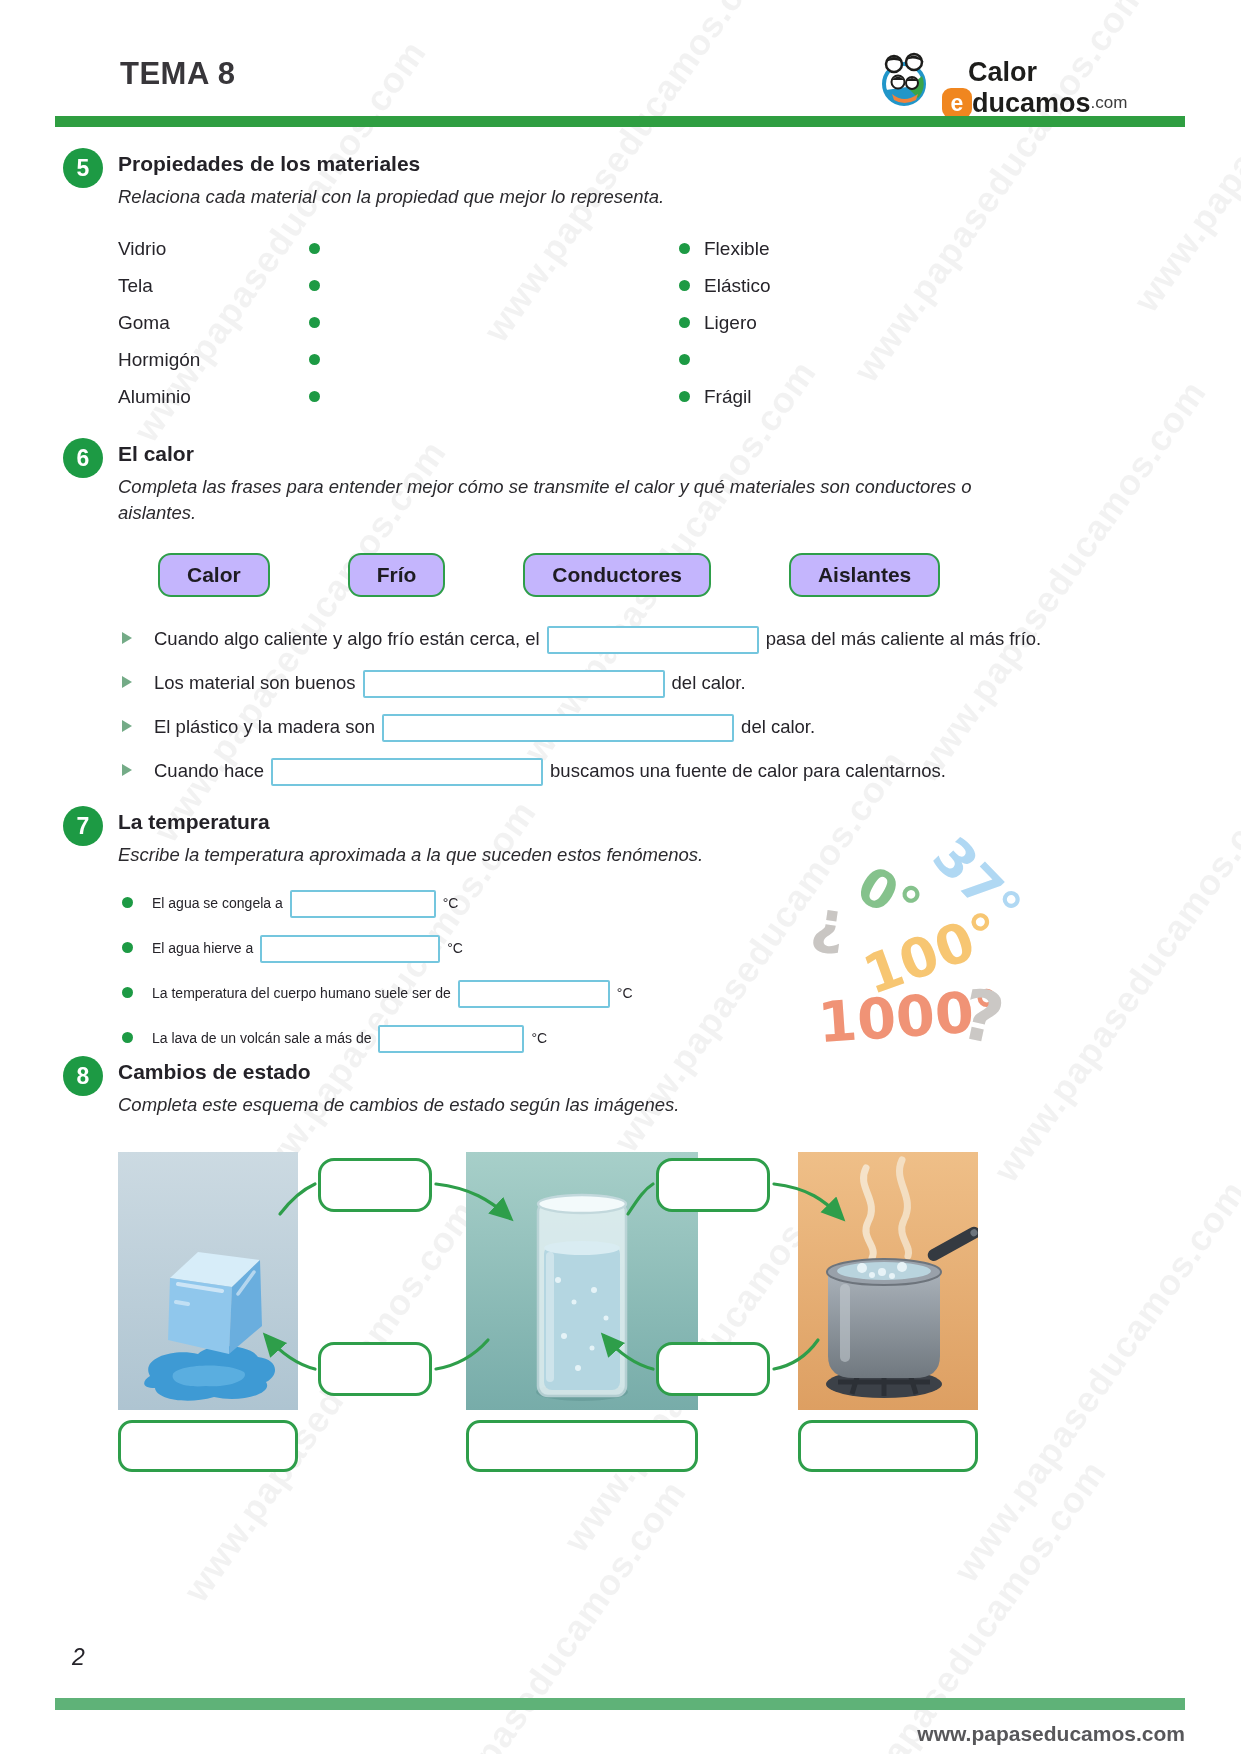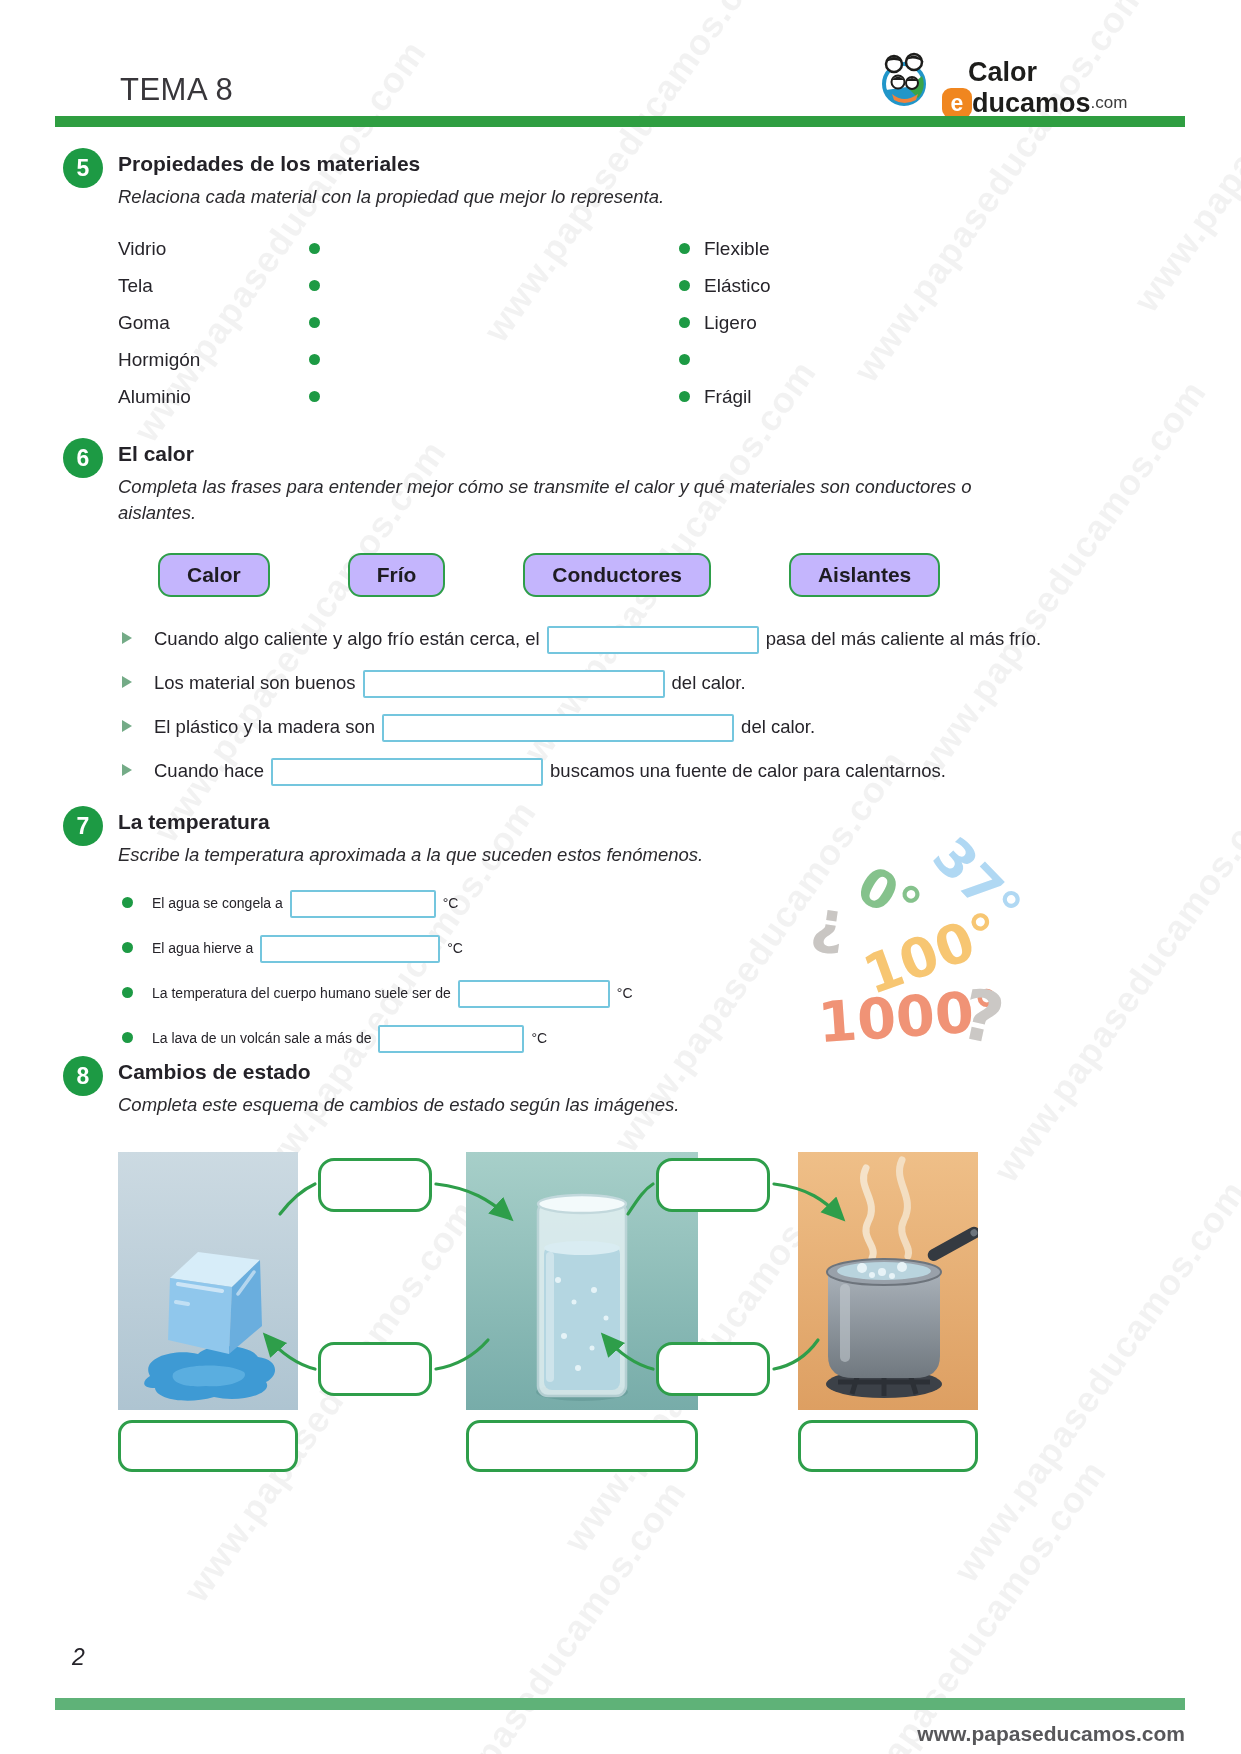--- a/index.html
+++ b/index.html
@@ -7,21 +7,21 @@
   .page { position:relative; width:1241px; height:1754px; background:#ffffff; overflow:hidden; margin:0 auto; }
 
   
   .wm { position:absolute; inset:0; z-index:0; pointer-events:none; }
   .wm span { position:absolute; font-size:36px; font-weight:700; color:rgba(165,165,160,0.14);
              transform:rotate(-55deg); white-space:nowrap; letter-spacing:1px; }
 
   .content { position:absolute; inset:0; z-index:1; }
 
   
-  .doc-title { position:absolute; left:120px; top:72px; font-size:31px; font-weight:400; color:#38363a; letter-spacing:0.5px; }
+  .doc-title { position:absolute; left:120px; top:56px; font-size:31px; font-weight:700; color:#38363a; letter-spacing:0.5px; }
   .green-bar { position:absolute; left:55px; top:116px; width:1130px; height:11px; background:#2f9e41; }
   .logo { position:absolute; left:878px; top:50px; display:flex; align-items:flex-start; gap:8px; }
   .logo-text { line-height:1.05; padding-top:8px; }
   .logo-word1 { font-size:27px; font-weight:800; color:#1d1d1b; display:block; margin-left:26px; }
   .logo-row2 { display:flex; align-items:center; margin-top:2px; }
   .logo-e { width:30px; height:30px; background:#f0861f; border-radius:9px; color:#ffffff;
             font-size:23px; font-weight:800; display:flex; align-items:center; justify-content:center; }
   .logo-word2 { font-size:27px; font-weight:800; color:#1d1d1b; }
   .logo-suffix { font-size:17px; font-weight:400; color:#3c3c3c; }
 

